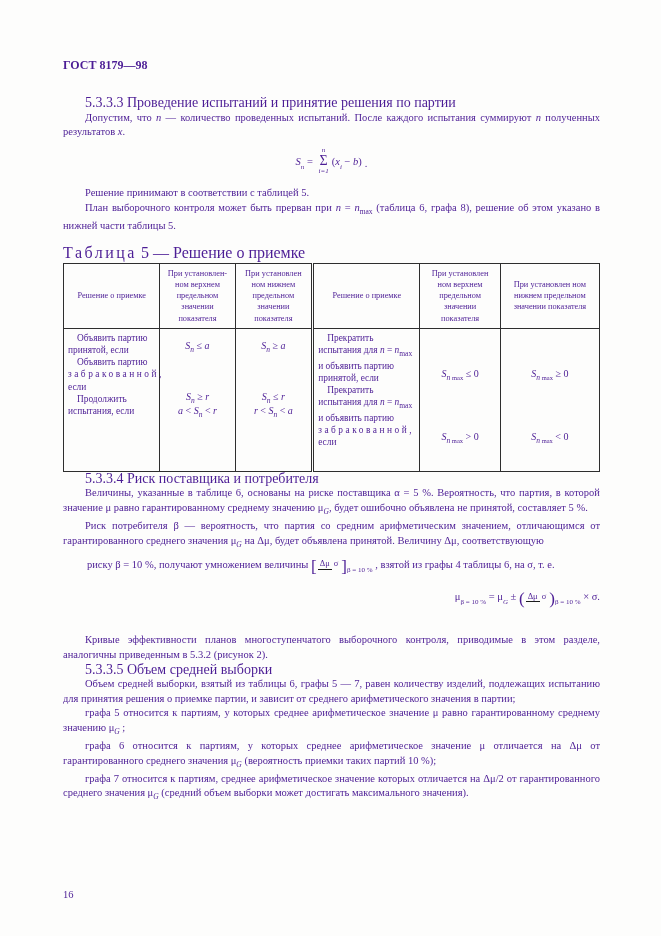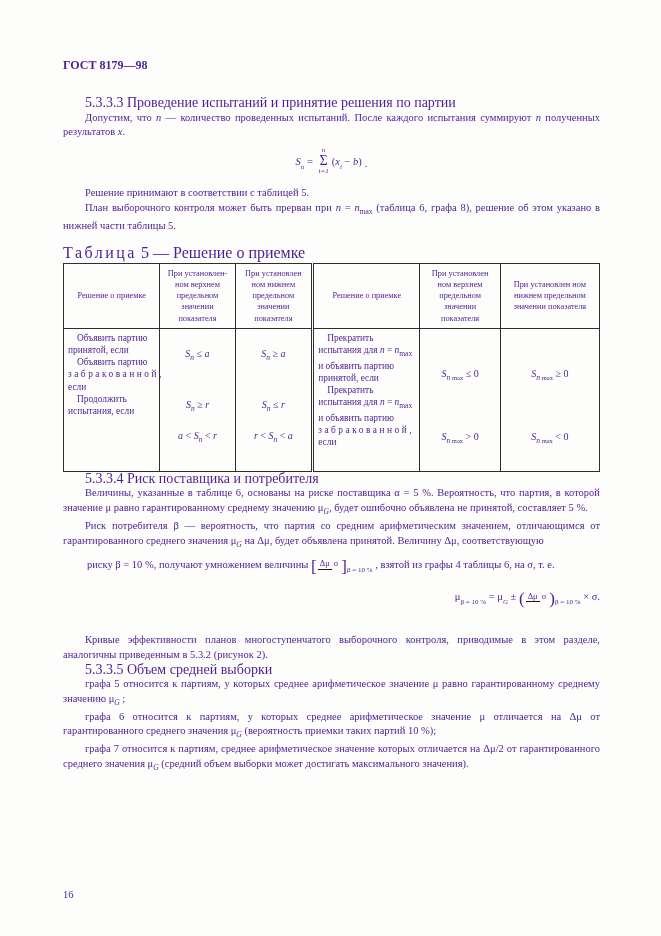--- a/index.html
+++ b/index.html
@@ -32,21 +32,21 @@
   .frac-line{margin-top:6px;margin-bottom:4px;margin-left:24px;}
   .caption{font-size:16px;line-height:13px;margin:12px 0 4px;text-align:left;}
   table.t5{width:100%;border-collapse:collapse;table-layout:fixed;}
   .t5 th,.t5 td{border:1px solid #2e2e2e;padding:3px 4px;vertical-align:top;}
   .t5 th{font-weight:normal;font-size:8.3px;line-height:11.2px;
          vertical-align:middle;height:58px;}
   .t5 td{height:136px;}
   .t5 .dbl{border-left:3px double #2e2e2e;}
   .cellp{font-size:9.4px;line-height:12.2px;text-align:left;text-indent:9px;}
   .fcell{display:flex;flex-direction:column;align-items:center;font-size:10px;}
-  .fr1{margin-top:16px;} .fr2{margin-top:38px;} .fr3{margin-top:17px;}
+  .fr1{margin-top:8px;} .fr2{margin-top:38px;} .fr3{}
   .fr1b{margin-top:36px;} .fr2b{margin-top:50px;}
   .h{font-size:14px;line-height:14.6px;text-indent:22px;text-align:left;}
   .mt1{}
   .page-num{position:absolute;left:63px;top:848px;font-size:10.5px;margin-top:41px;}
 </style>
 </head>
 <body>
 
 <div class="page">
   <div class="content">
@@ -141,20 +141,21 @@
     <div class="formula2">
       <span>μ</span><span class="fsub">β = 10 %</span><span> = </span><span>μ</span><span class="fsub i">G</span><span> ± </span><span class="bigb">(</span><span class="frac">
           <span class="frac-num">Δμ</span>
           <span class="frac-den">σ</span>
         </span><span class="bigb">)</span><span class="fsub">β = 10 %</span><span> × σ.</span>
     </div>
 
     <p class="body ind"><span>Кривые эффективности планов многоступенчатого выборочного контроля, приводимые в этом разделе, аналогичны приведенным в 5.3.2 (рисунок 2).</span></p>
 
     <p class="h">5.3.3.5 Объем средней выборки</p>
+    <p class="body ind"><span>Объем средней выборки, взятый из таблицы 6, графы 5 — 7, равен количеству изделий, подлежащих испытанию для принятия решения о приемке партии, и зависит от среднего арифметического значения в партии;</span></p>
     <p class="body ind"><span>графа 5 относится к партиям, у которых среднее арифметическое значение μ равно гарантированному среднему значению μ</span><span class="sub i">G</span><span> ;</span></p>
     <p class="body ind"><span>графа 6 относится к партиям, у которых среднее арифметическое значение μ отличается на Δμ от гарантированного среднего значения μ</span><span class="sub i">G</span><span> (вероятность приемки таких партий 10 %);</span></p>
     <p class="body ind"><span>графа 7 относится к партиям, среднее арифметическое значение которых отличается на Δμ/2 от гарантированного среднего значения μ</span><span class="sub i">G</span><span> (средний объем выборки может достигать максимального значения).</span></p>
 
   </div>
 
   <div class="page-num">16</div>
 </div>
 
 </body></html>

